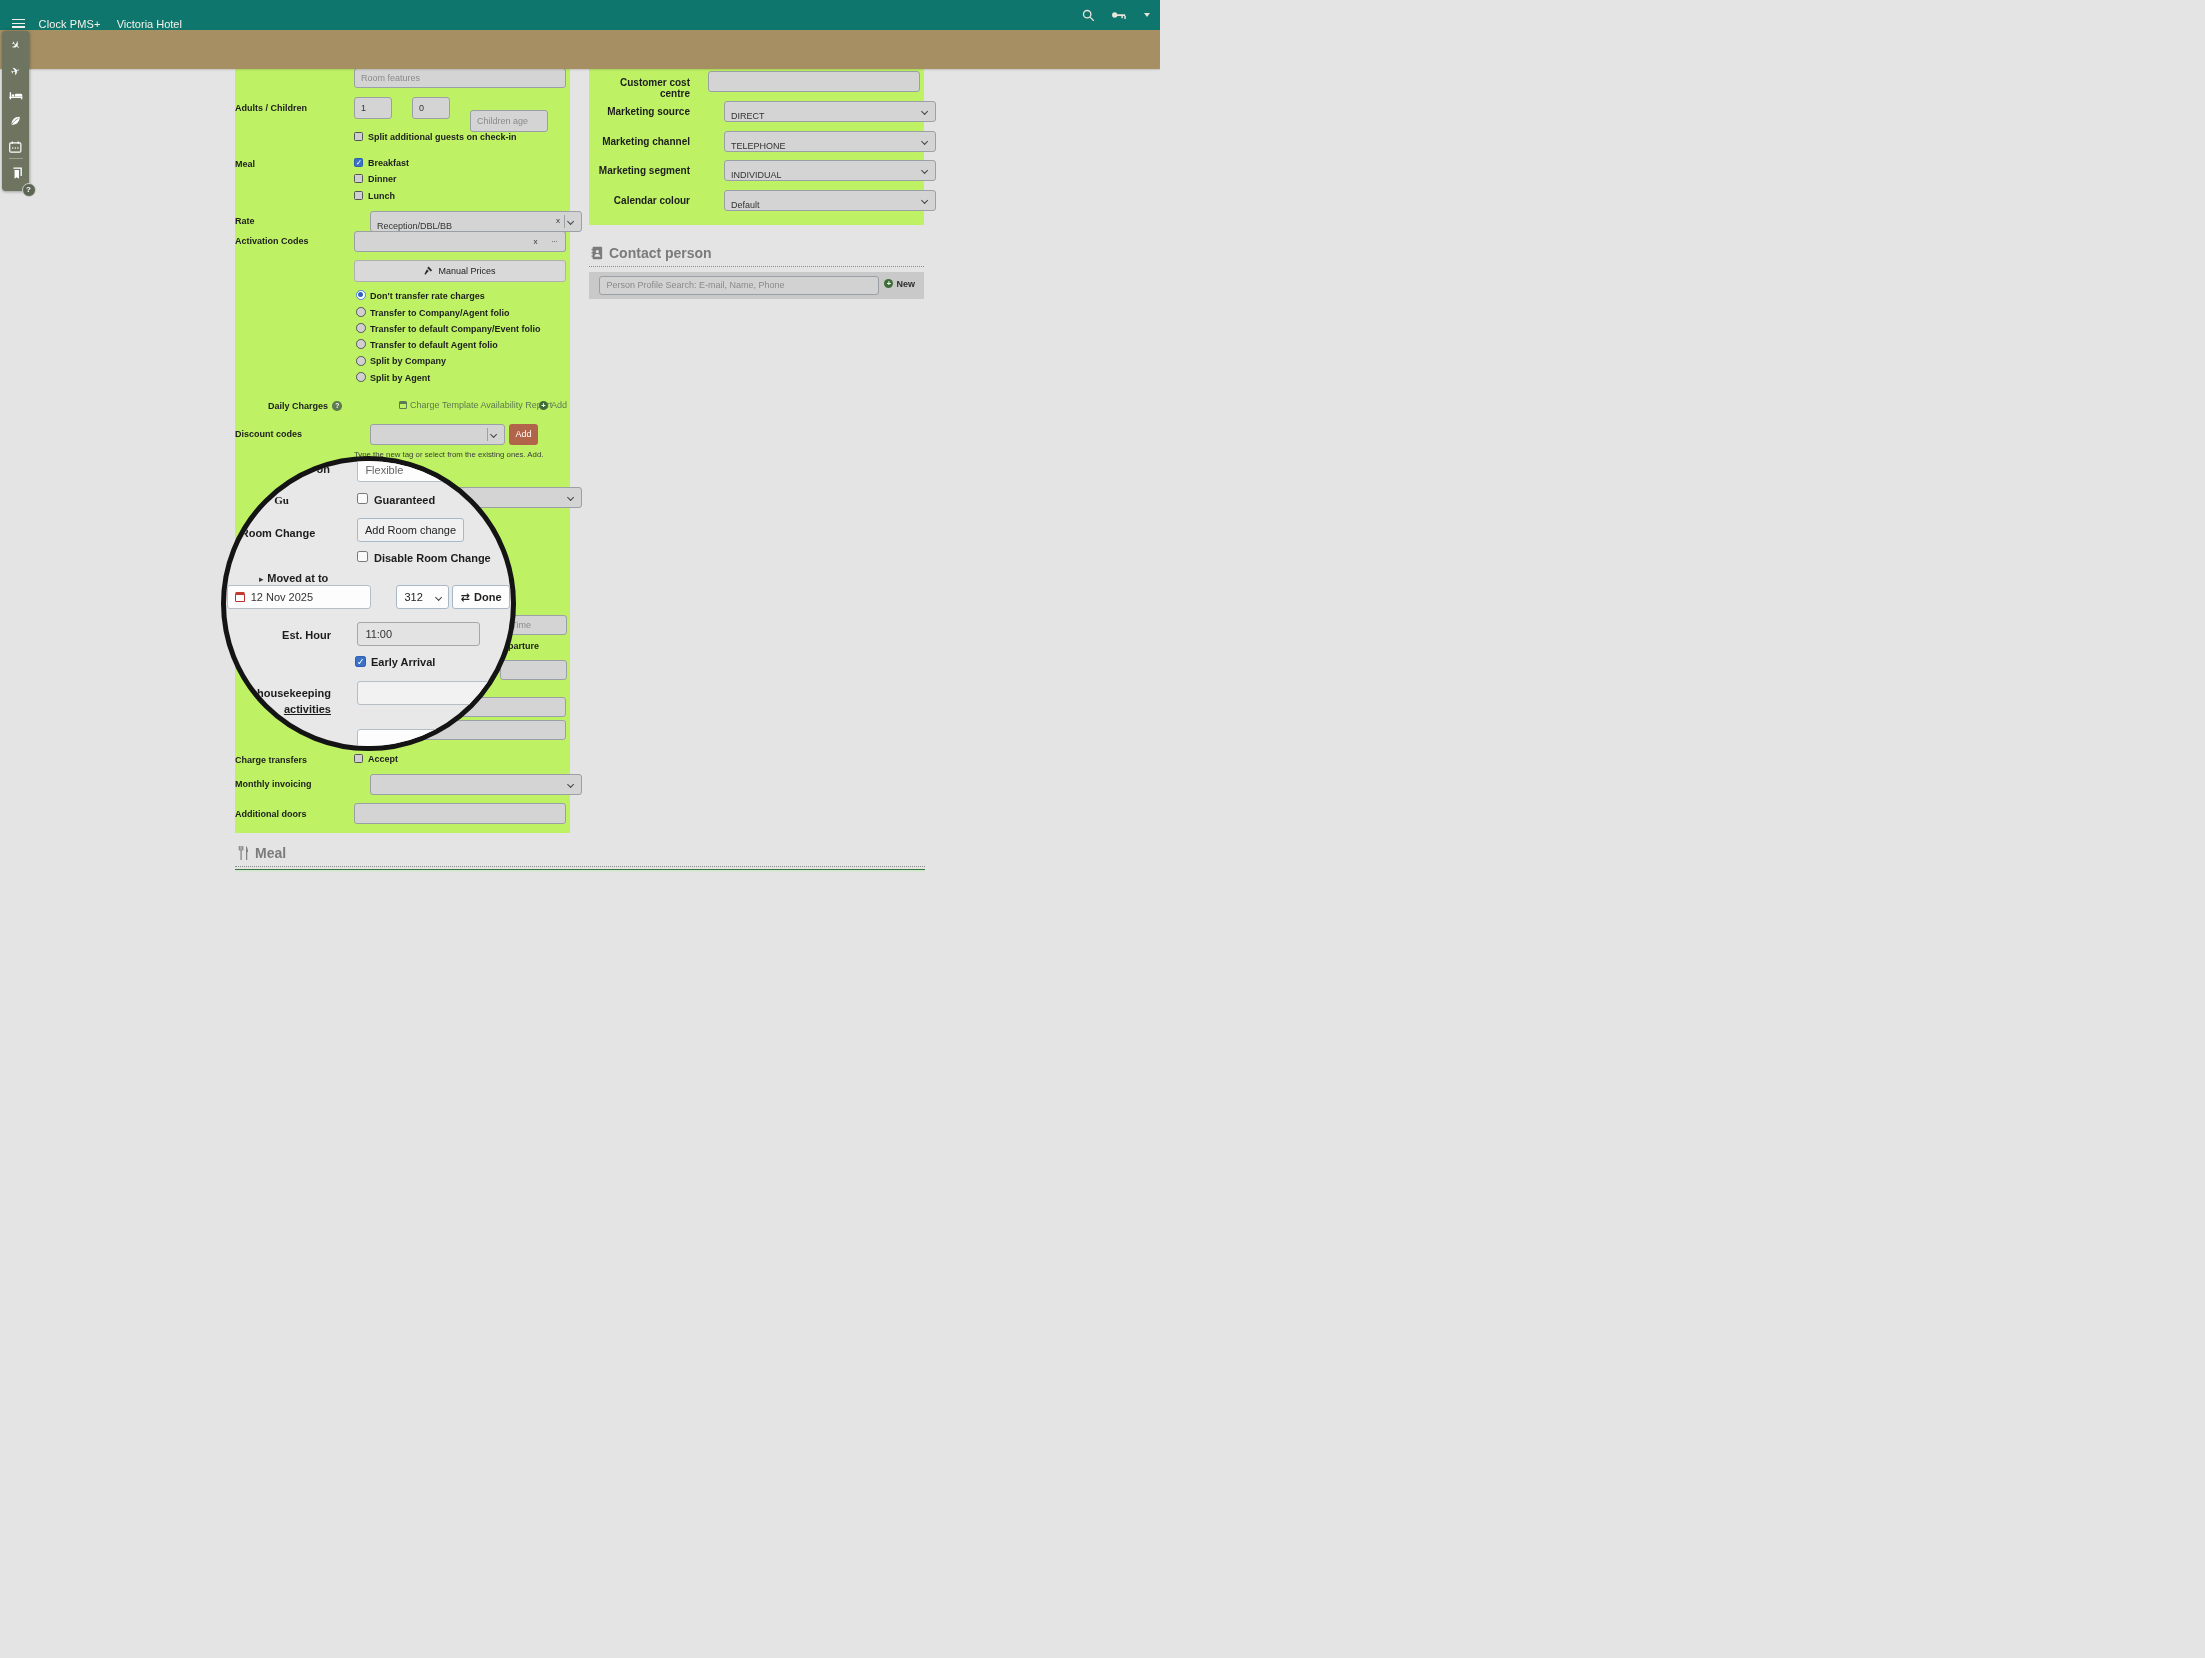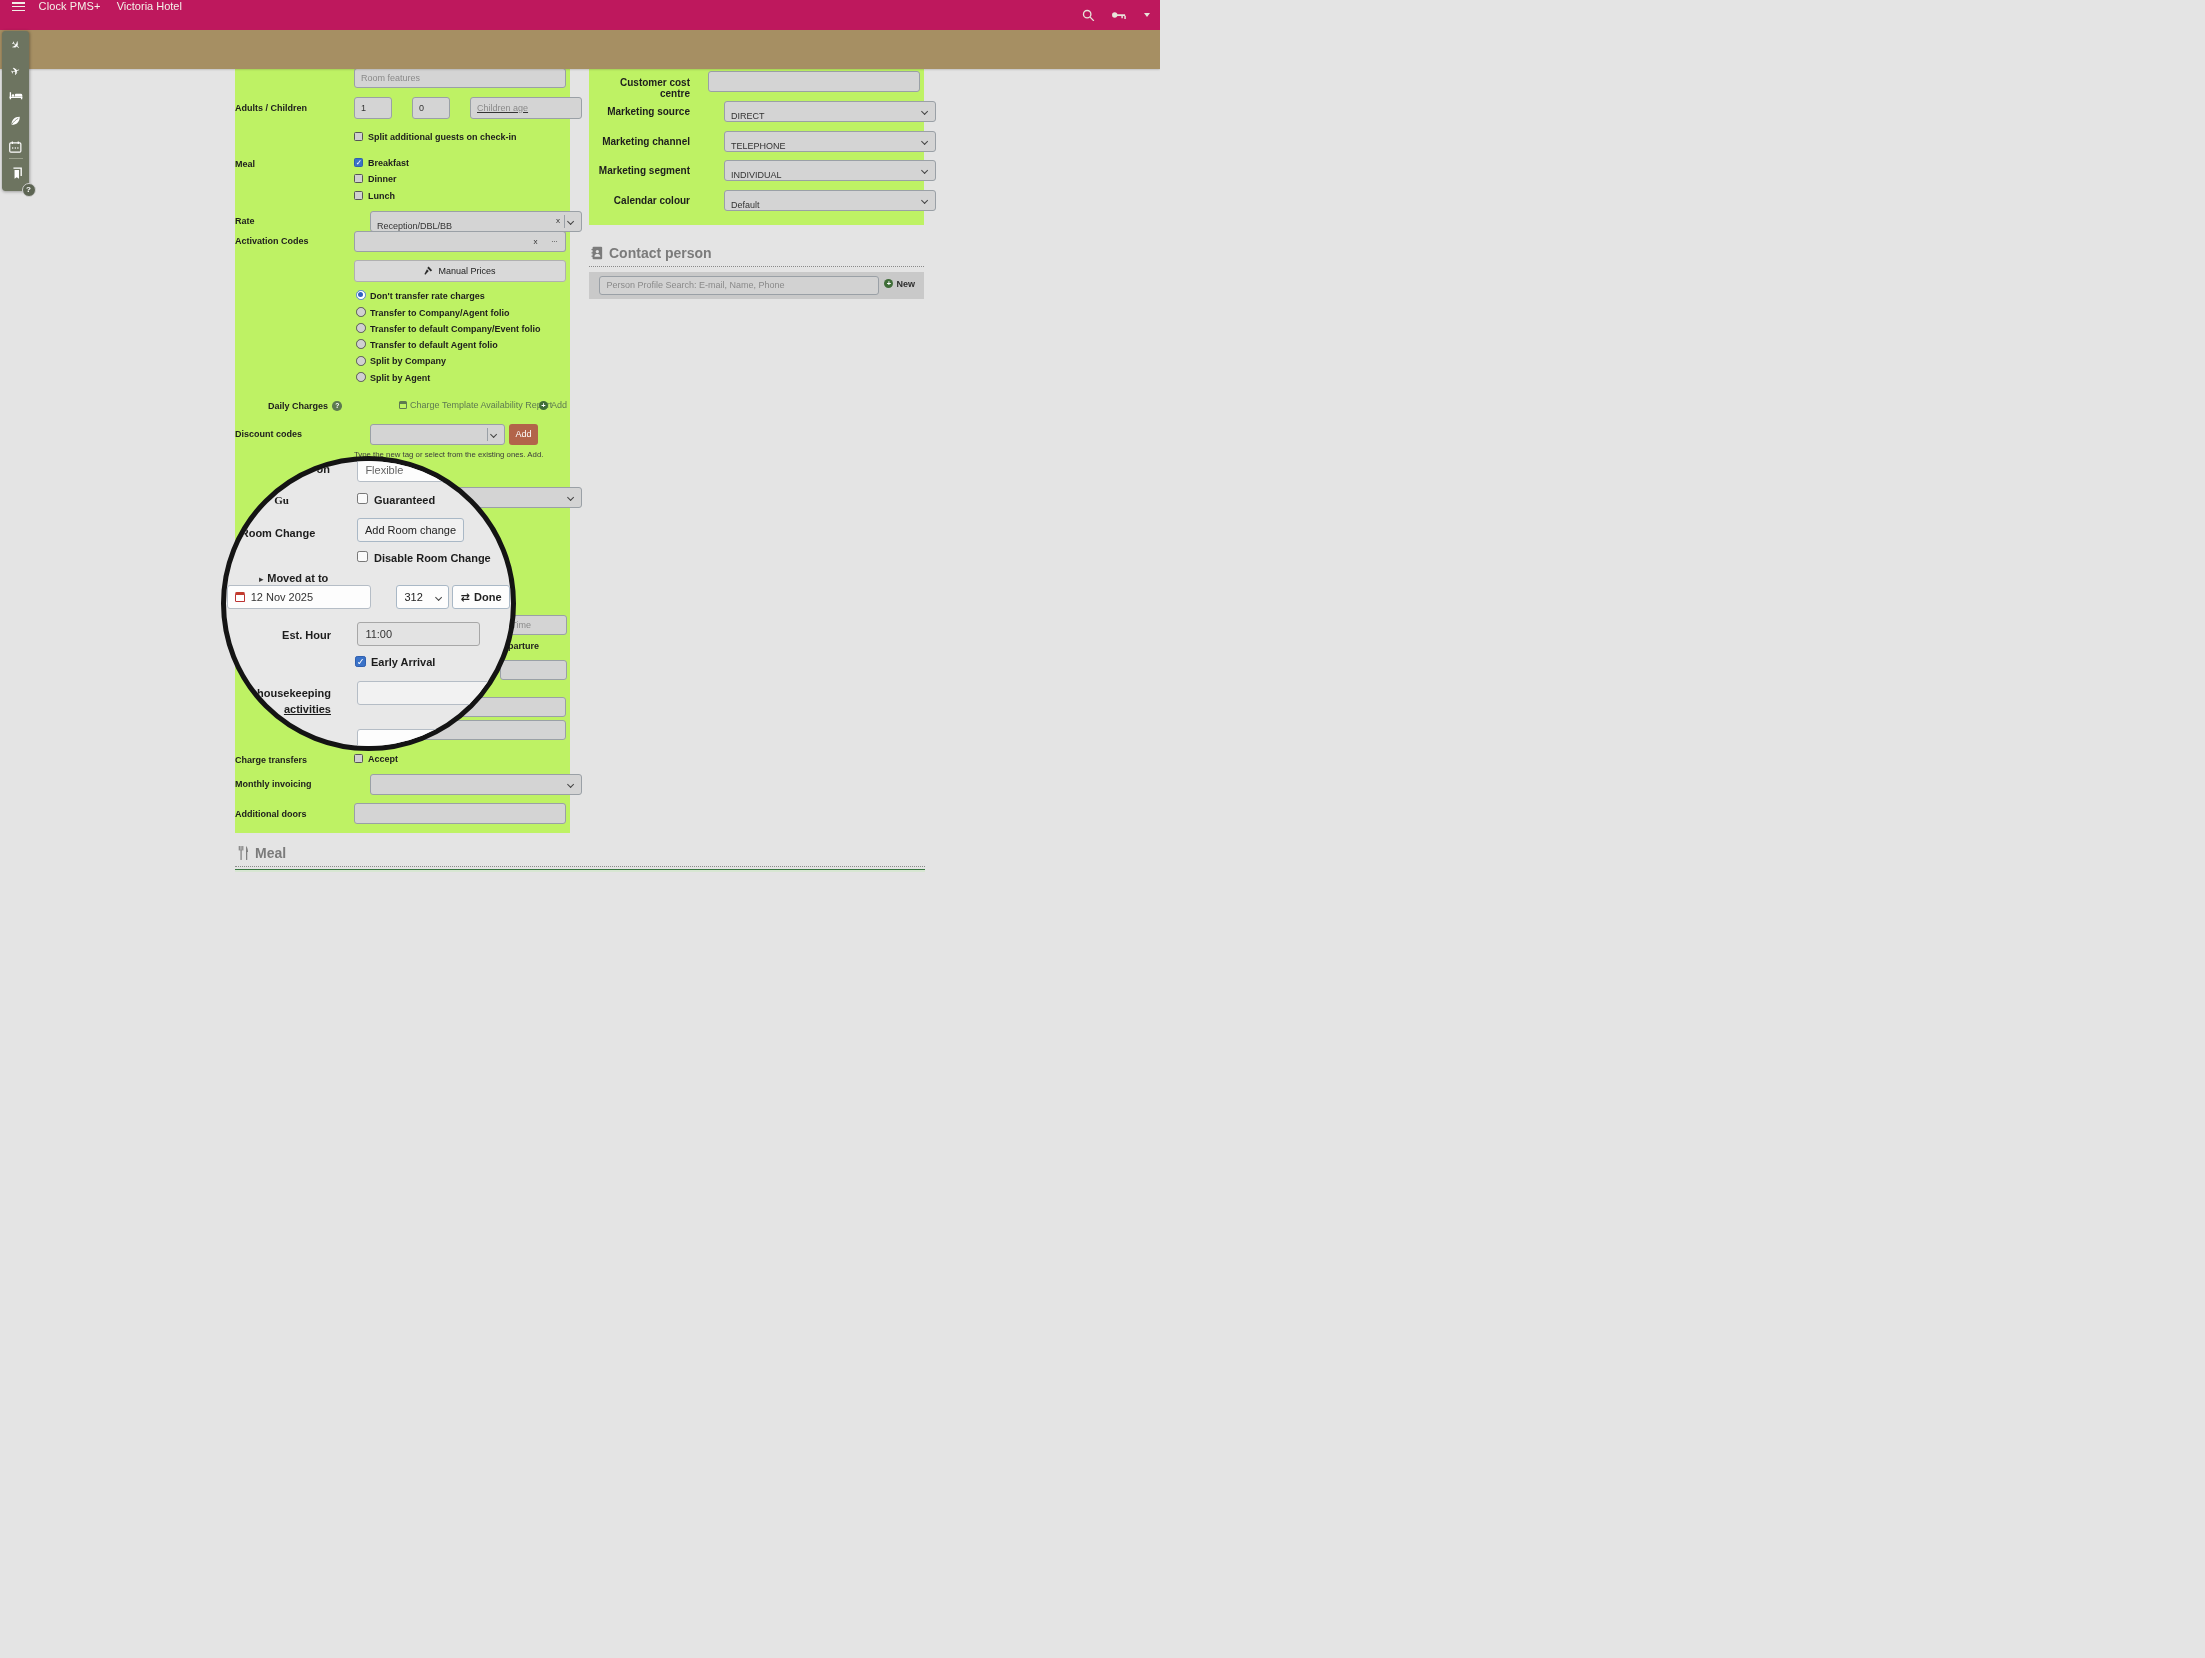--- a/index.html
+++ b/index.html
@@ -1,21 +1,21 @@
 <!DOCTYPE html>
 <html style="font-size:12px"><head>
 <meta charset="utf-8">
 <style>
   * { margin:0; padding:0; box-sizing:border-box; }
   html,body { background:#e4e4e4; }
   body { font-family:"Liberation Sans","DejaVu Sans",sans-serif; }
   #page { position:relative; width:1160px; height:872px; background:#e4e4e4; overflow:hidden; }
 
   
-  .topbar { position:absolute; left:0; top:0; width:100%; height:30px; background:#be185d; z-index:3; display:flex; align-items:flex-start; }
+  .topbar { position:absolute; left:0; top:0; width:100%; height:30px; background:#0f766e; z-index:3; display:flex; align-items:flex-end; }
   .hamburger { width:13.3px; margin-left:12px; cursor:pointer; }
   .hamburger div { height:1.5px; background:#f2efe7; margin:2.2px 0; }
   .brand { color:#f5f2ea; font-size:11px; margin-left:13.3px; letter-spacing:0.1px; }
   .hotel { color:#f5f2ea; font-size:11px; margin-left:16.3px; }
   .topbar-right { position:absolute; right:10.4px; top:0; height:30px; display:flex; align-items:center; gap:16.3px; }
   .caret-down { width:0; height:0; border-left:3.7px solid transparent; border-right:3.7px solid transparent; border-top:4.4px solid #e8e4da; }
 
   .tanbar { position:absolute; left:0; top:30px; width:100%; height:39px; background:#a68f63; z-index:1; box-shadow:0 0.7px 2.2px rgba(0,0,0,.25); }
   .back-circle { position:absolute; left:257px; top:41px; width:16.3px; height:16.3px; border:1.5px solid #f2ecdd; border-radius:50%; color:#f2ecdd; text-align:center; line-height:13.3px; font-size:10.4px; cursor:pointer; }
   .back-circle::after { content:"\2190"; }
@@ -187,21 +187,21 @@
   </div>
   <div class="help-badge"></div>
 
   <div id="left-panel" class="panel">
 
     <input class="inp" style="left: 119px; top: 0.7px; width: 212px;" placeholder="Room features">
 
     <div class="flabel" style="top:36px">Adults / Children</div>
     <input class="inp" style="left: 119px; top: 30px; width: 38px; height: 21.5px;" value="1">
     <input class="inp" style="left: 177px; top: 30px; width: 38px; height: 21.5px;" value="0">
-    <input class="inp" style="left: 235px; top: 30px; width: 112px; height: 21.5px; text-decoration: underline;" placeholder="Children age">
+    <input class="inp" style="left: 235px; top: 43px; width: 78px; height: 21.5px;" placeholder="Children age">
 
     <span class="cb" style="left:119px; top:65px"></span>
     <span class="cb-lab" style="left:133px; top:65px">Split additional guests on check-in</span>
 
     <div class="flabel" style="top:92px">Meal</div>
     <span class="cb checked" style="left:119px; top:91px"></span>
     <span class="cb-lab" style="left:133px; top:91px">Breakfast</span>
     <span class="cb" style="left:119px; top:107px"></span>
     <span class="cb-lab" style="left:133px; top:107px">Dinner</span>
     <span class="cb" style="left:119px; top:124px"></span>

